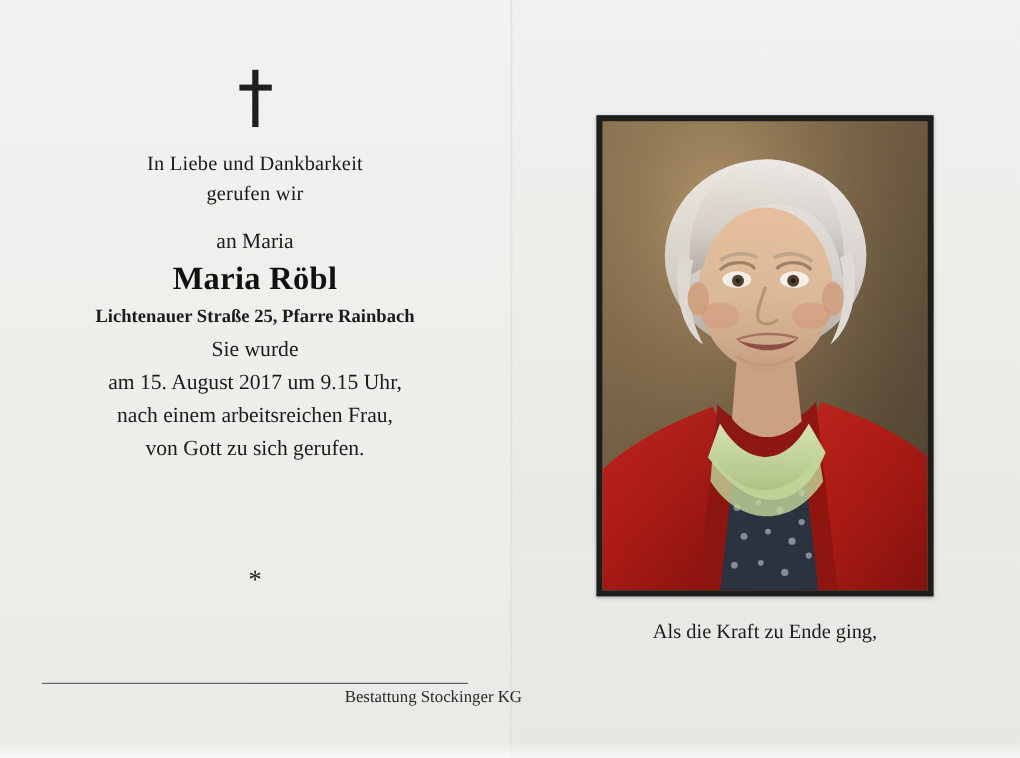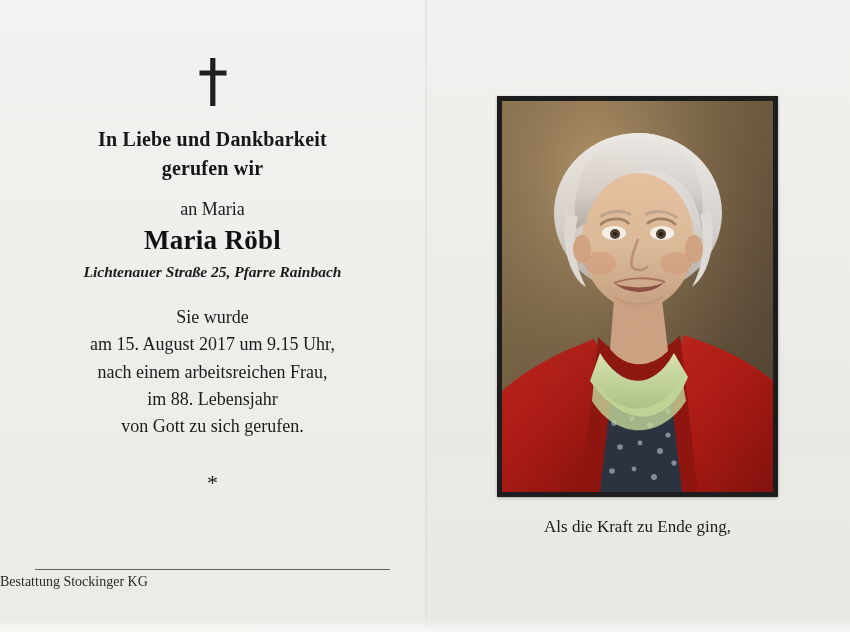--- a/index.html
+++ b/index.html
@@ -65,22 +65,22 @@
   .cross svg { display: inline-block; }
 
   .left-text {
     position: absolute;
     top: 126px;
     left: 0;
     width: 425px;
     text-align: center;
   }
   .line-bold {
-    font-weight: bold;
-    font-size: 20px;
+    font-weight: normal;
+    font-size: 17px;
     letter-spacing: 0.2px;
     line-height: 1.35;
     color: #171717;
   }
   .line-bold.second {
     margin-top: 2px;
   }
   .line-plain {
     font-size: 18px;
     line-height: 1.45;
@@ -89,29 +89,28 @@
   .spacer-sm { height: 14px; }
   .name {
     font-weight: bold;
     font-size: 27px;
     letter-spacing: 0.3px;
     line-height: 1.1;
     color: #111111;
     margin-top: 4px;
   }
   .address {
-    font-style: italic;
     font-weight: bold;
     font-size: 15.5px;
     line-height: 1.3;
     margin-top: 6px;
     color: #1b1b1b;
   }
   .body-block {
-    margin-top: 22px;
+    margin-top: 4px;
   }
   .body-block .bl {
     font-size: 18px;
     line-height: 1.52;
     color: #1b1b1b;
   }
   .asterisk {
     position: absolute;
     top: 472px;
     left: 0;
@@ -125,24 +124,24 @@
     position: absolute;
     left: 35px;
     top: 569px;
     width: 355px;
     height: 1px;
     background: #4a4a4a;
     opacity: 0.85;
   }
   .footer {
     position: absolute;
-    left: 0;
+    left: 10px;
     top: 574px;
     width: 425px;
-    text-align: left;
+    text-align: right;
     font-size: 14px;
     color: #2a2a2a;
   }
 
   
   .page-right {
     position: relative;
     width: 425px;
     height: 456px;
     box-sizing: border-box;
@@ -204,21 +203,20 @@
 
       <div class="line-plain">an Maria</div>
 
       <div class="name">Maria Röbl</div>
       <div class="address">Lichtenauer Straße 25, Pfarre Rainbach</div>
 
       <div class="body-block">
         <div class="bl">Sie wurde</div>
         <div class="bl">am 15. August 2017 um 9.15 Uhr,</div>
         <div class="bl">nach einem arbeitsreichen Frau,</div>
-        <div class="bl">im 88. Lebensjahr</div>
         <div class="bl">von Gott zu sich gerufen.</div>
       </div>
     </div>
 
     <div class="asterisk">*</div>
 
     <div class="rule"></div>
     <div class="footer">Bestattung Stockinger KG</div>
   </div>
 

